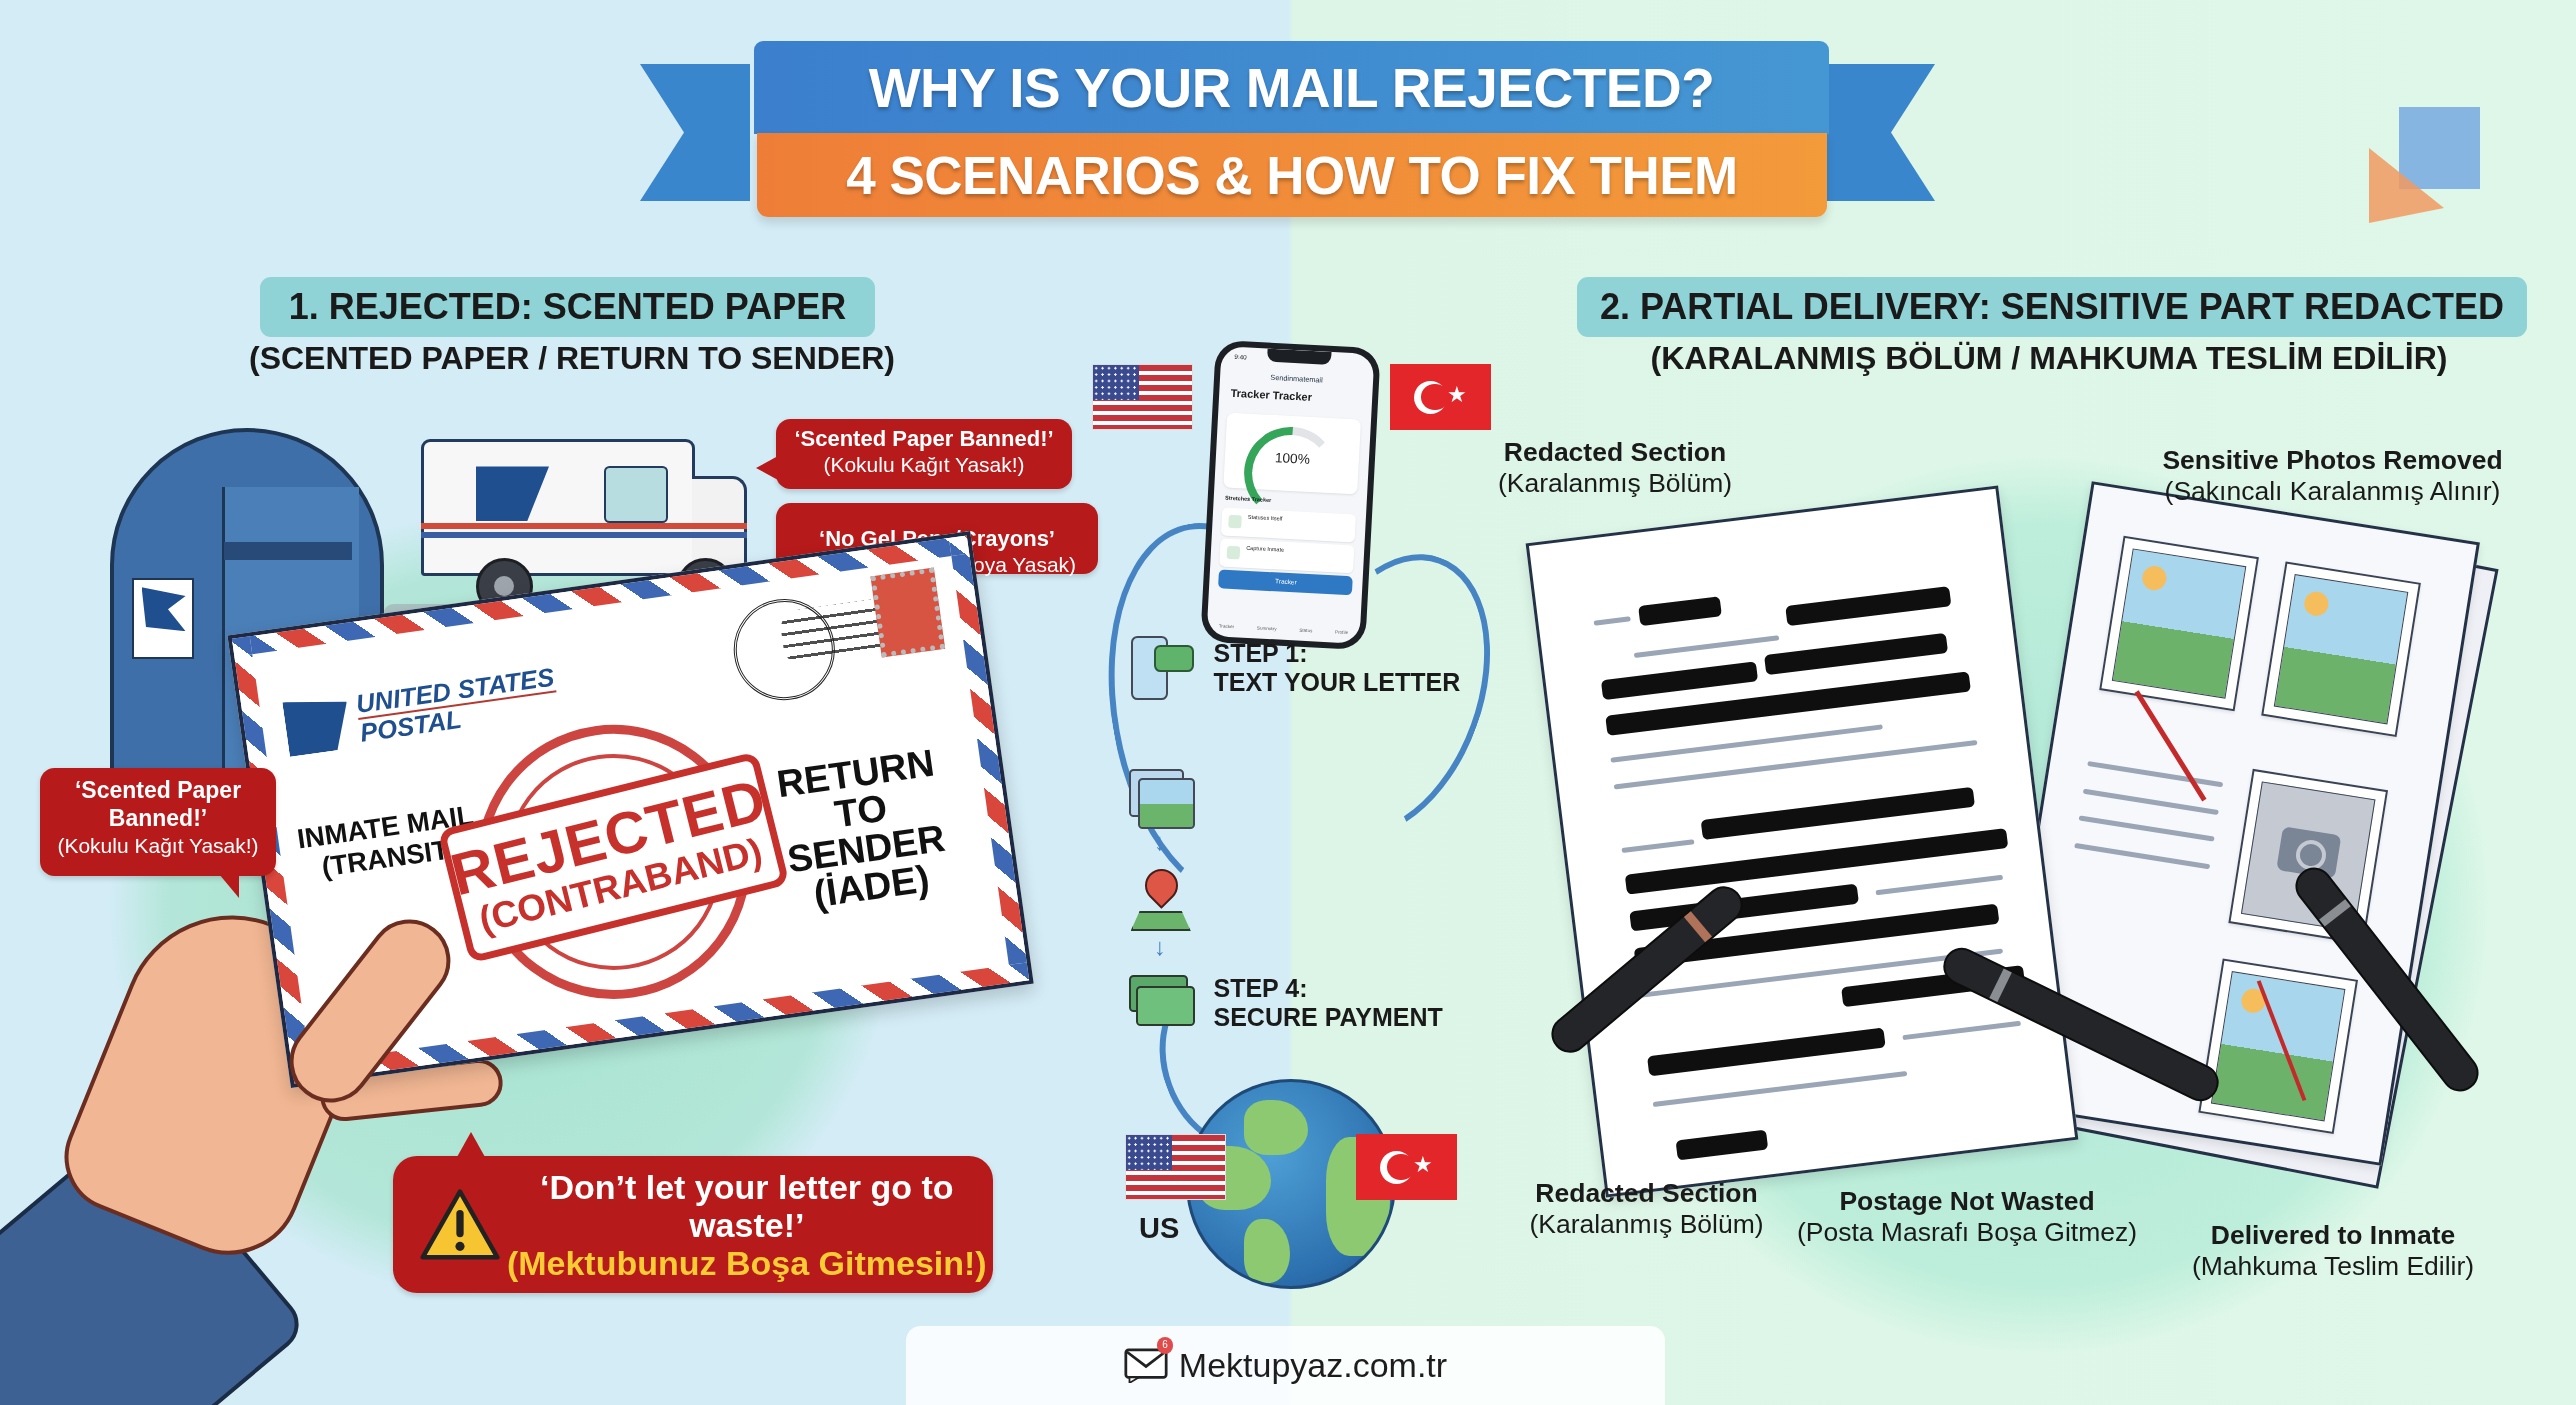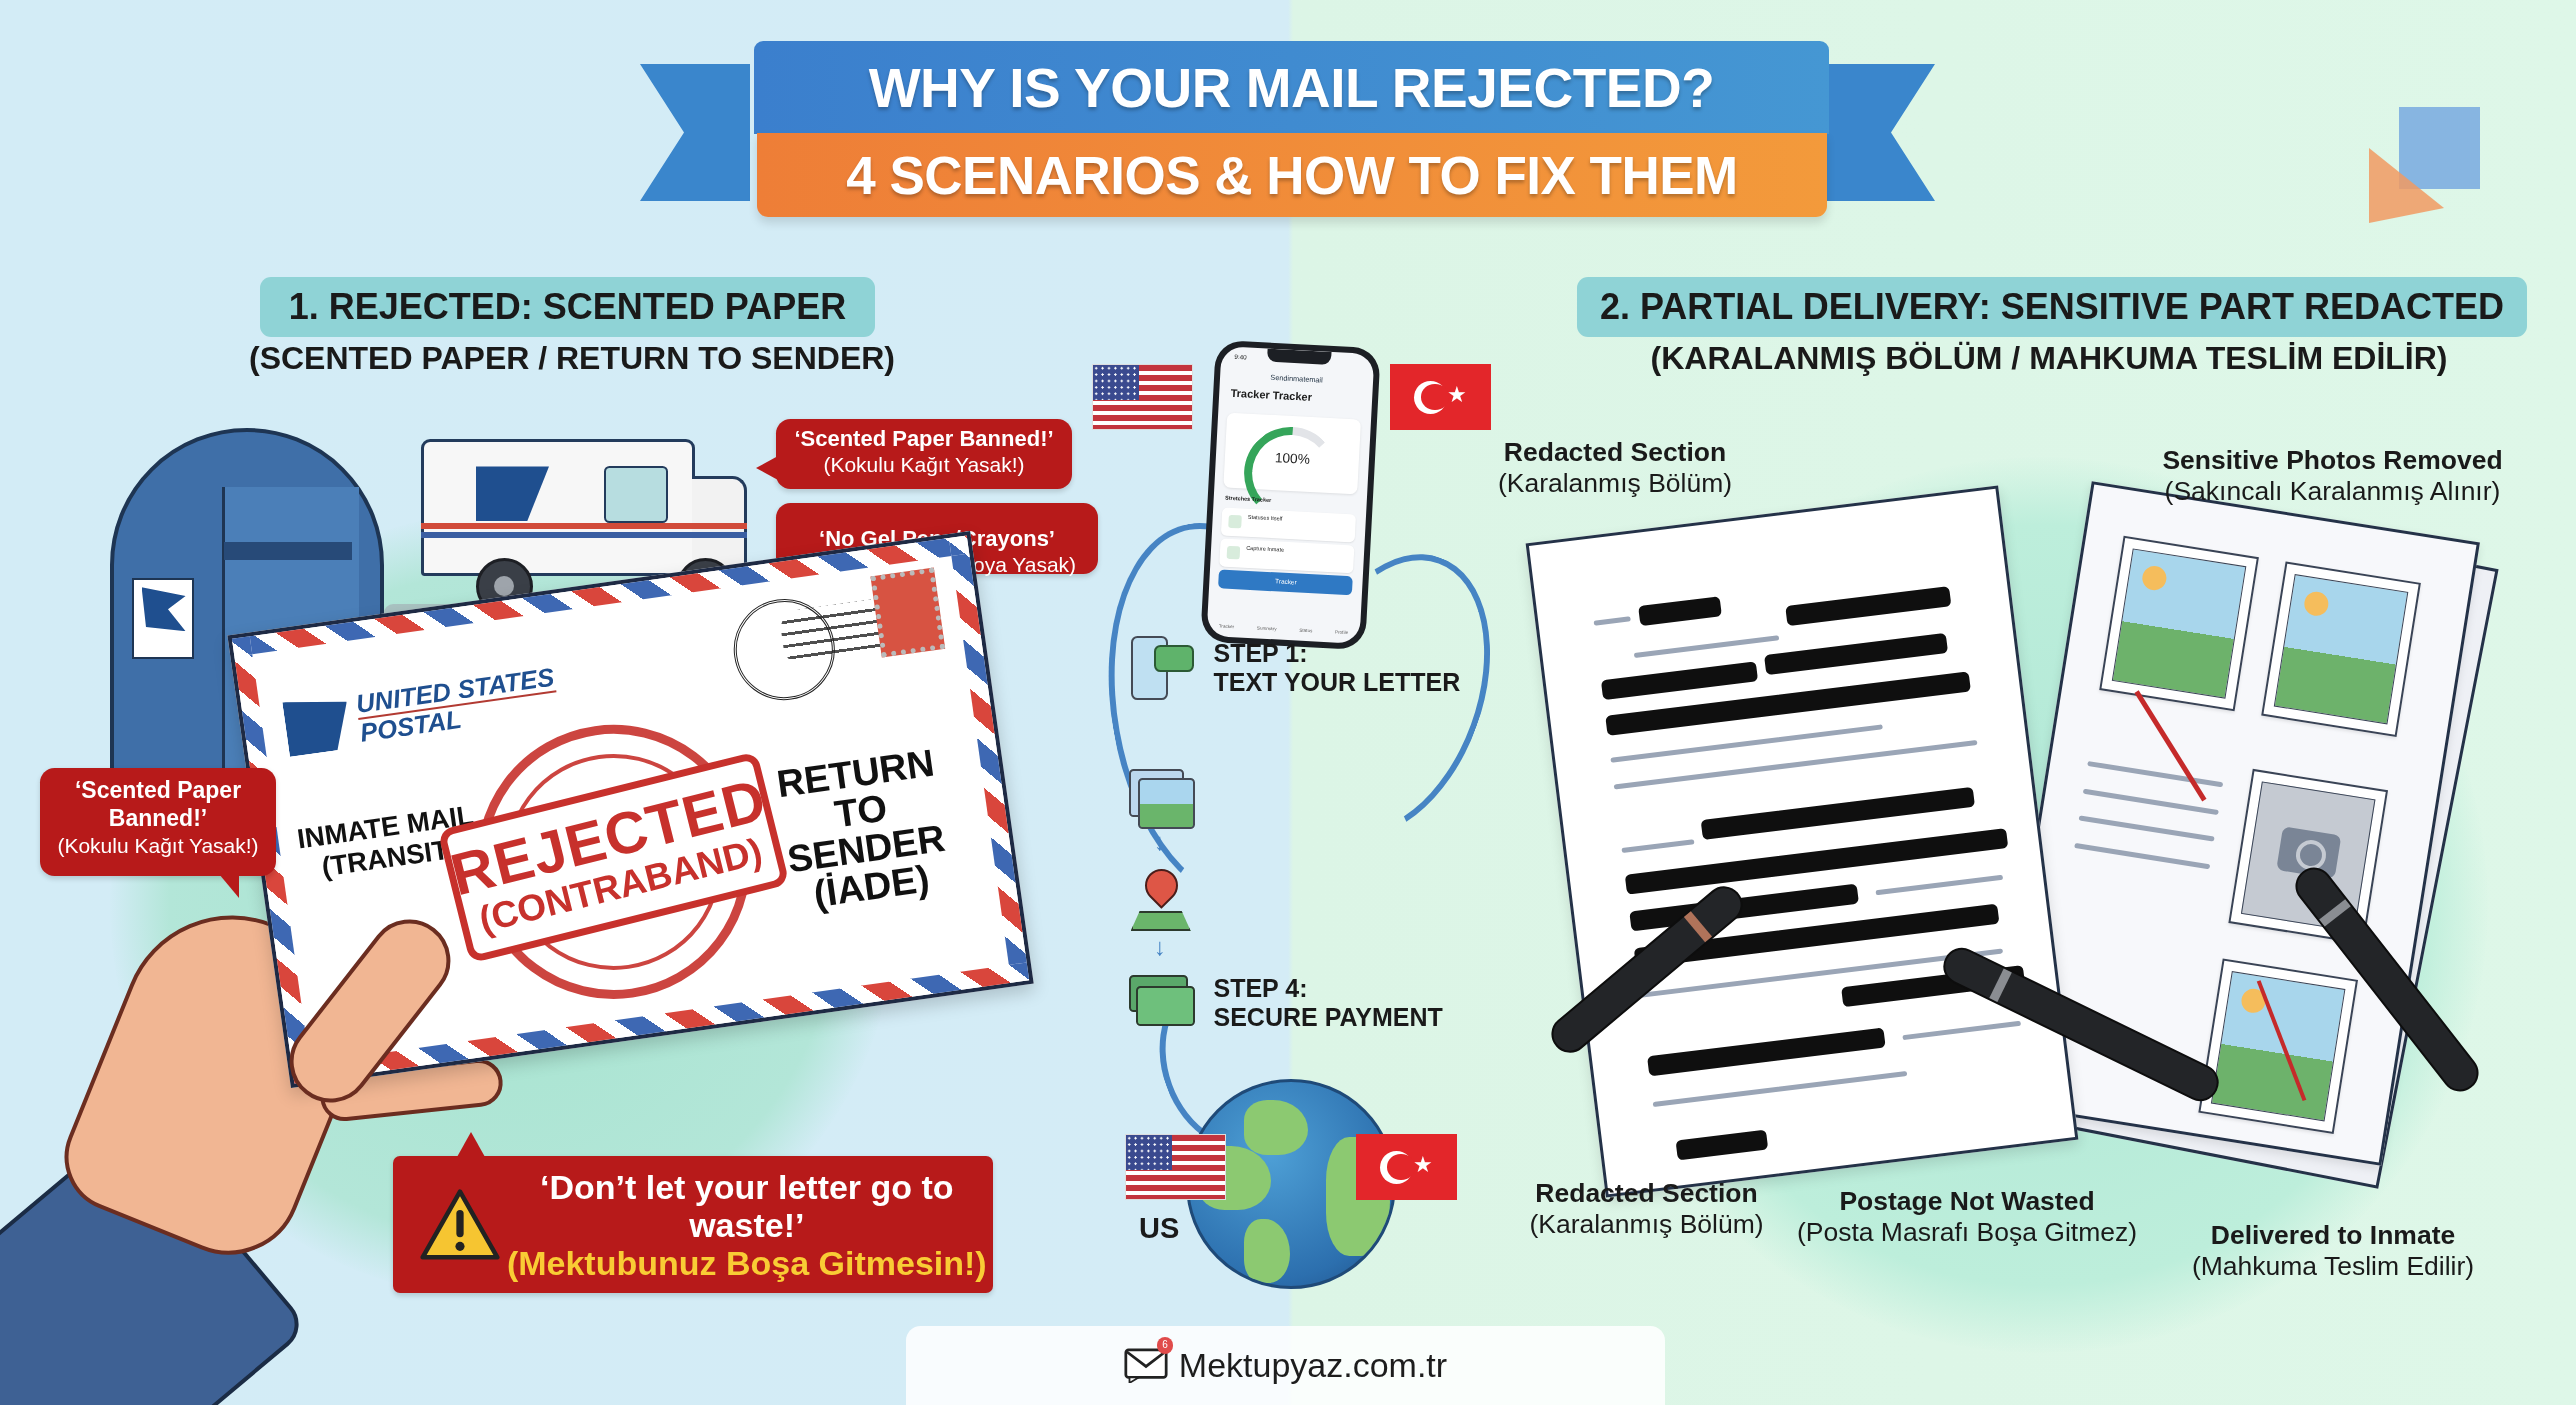--- a/index.html
+++ b/index.html
@@ -109,21 +109,21 @@
 
   
   .sleeve { position:absolute; left:-37px; top:1180px; width:293px; height:274px; background:#3e6194; border:4.6px solid #1b2c45; border-radius:27.4px; transform: rotate(-40deg); }
   .palm { position:absolute; left:101px; top:915px; width:238px; height:329px; background:#f1b693; border:4.6px solid #6b2d20; border-radius:110px 128px 73px 55px; transform: rotate(22deg); }
   .thumb { position:absolute; left:329px; top:906px; width:82px; height:210px; background:#f1b693; border:4.6px solid #6b2d20; border-radius:46px; transform: rotate(38deg); }
   .finger { position:absolute; left:320px; top:1066px; width:183px; height:48px; background:#f1b693; border:4.6px solid #6b2d20; border-radius:27.4px; transform: rotate(-6deg); }
 
   
   .warning {
     position:absolute; left:393px; top:1156px; width:600px; height:137px; background:#b71a1a;
-    border-radius:7px; display:flex; align-items:center; box-shadow: 0 2.7px 5.5px rgba(0,0,0,0.15);
+    border-radius:24px; display:flex; align-items:center; box-shadow: 0 2.7px 5.5px rgba(0,0,0,0.15);
   }
   .warning::before { content:""; position:absolute; left:64px; top:-24px; border-style:solid; border-width:0 14.6px 25.6px 14.6px; border-color:transparent transparent #b71a1a transparent; }
   .warn-tri { position:relative; width:82px; height:73px; margin-left:25.6px; }
   .warn-tri svg { width:82px; height:73px; }
   .warn-text { flex:1; text-align:center; line-height:38px; }
   .warn-text .w1 { color:#fff; font-weight:700; font-size:34px; display:block; }
   .warn-text .w2 { color:#f9cc35; font-weight:700; font-size:34px; display:block; }
 
   
   .phone { position:absolute; left:1208px; top:344px; width:165px; height:302px; background:#1c1f24; border-radius:27.4px; transform: rotate(3deg); padding:6.4px; }

